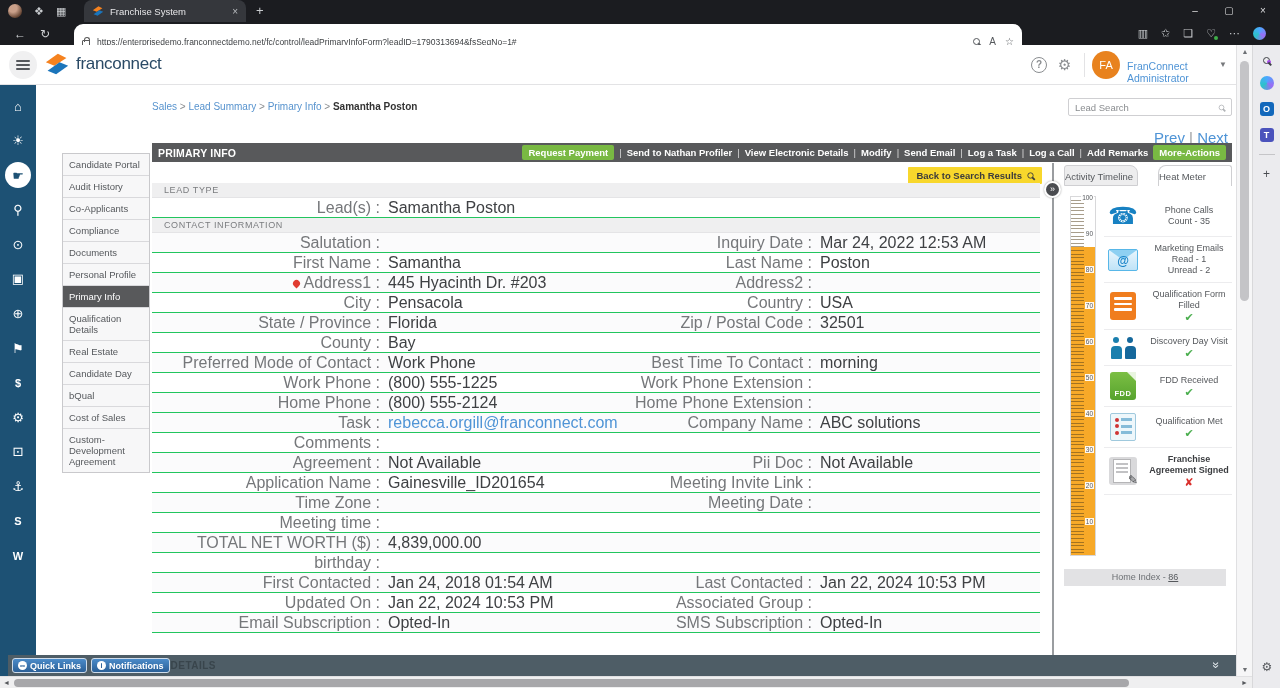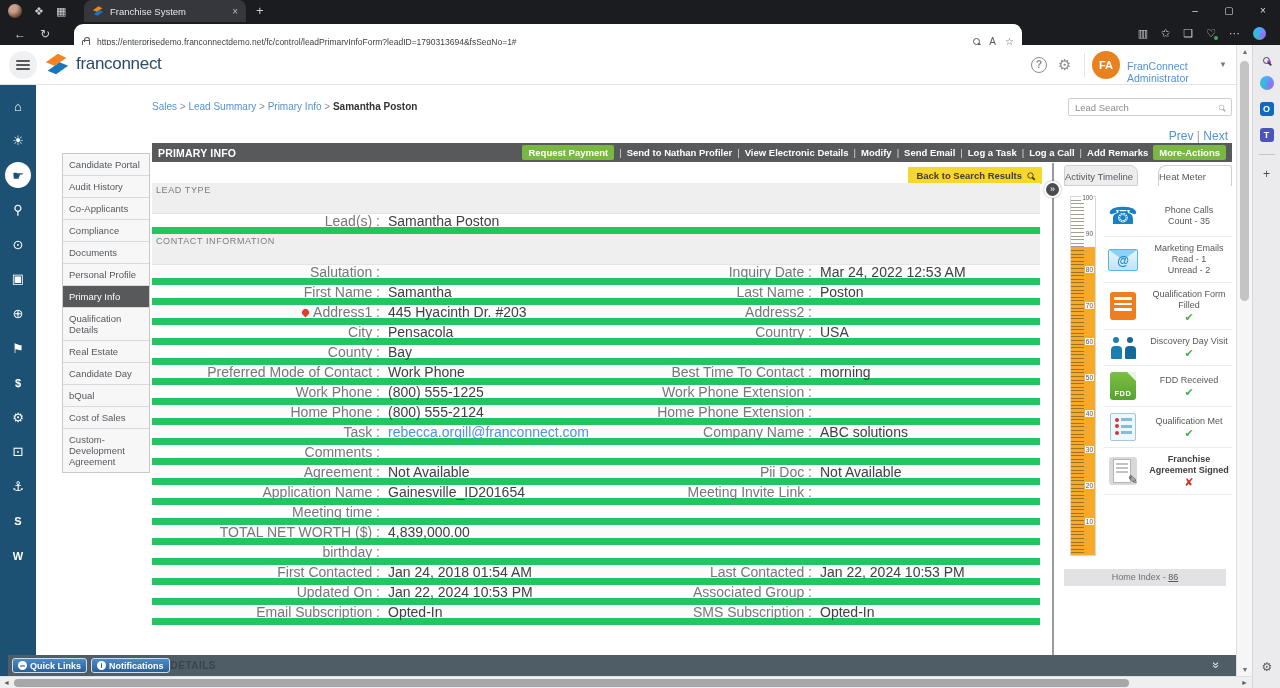--- a/index.html
+++ b/index.html
@@ -58,62 +58,62 @@
   .logo-word { font-size:17px; color:#2a4a66; margin-left:6px; letter-spacing:-0.3px; }
   .gsearch { position:absolute; left:237px; top:57px; width:294px; height:26px; border:1px solid #c9c9cc; border-radius:3px; display:flex; background:#fff; }
   .gs-scope { width:58px; border-right:1px solid #d9d9dc; font-size:10.5px; color:#444; display:flex; align-items:center; justify-content:center; gap:5px; }
   .gs-scope .chev { color:#8a8d90; font-size:7px; }
   .gs-input { flex:1; border:none; outline:none; font-size:10.5px; color:#444; padding:0 8px; font-family:inherit; }
   .gs-input::placeholder { color:#9a9da0; }
   .gs-btn { width:28px; border-left:1px solid #d9d9dc; display:flex; align-items:center; justify-content:center; color:#2f7fc1; }
   .help-circ { position:absolute; left:1031px; top:12px; width:16px; height:16px; border:1.6px solid #8a8d90; border-radius:50%; color:#8a8d90; font-size:10px; font-weight:bold; text-align:center; line-height:14px; }
   .hdr-gear { position:absolute; left:1058px; top:11px; font-size:15px; color:#8a8d90; }
   .hdr-div { position:absolute; left:1084px; top:8px; width:1px; height:24px; background:#e3e3e5; }
-  .fa-avatar { position:absolute; left:1092px; top:6px; width:28px; height:28px; border-radius:50%; background:#e8821e; color:#fff; font-size:11px; font-weight:bold; text-align:center; line-height:28px; }
+  .fa-avatar { position:absolute; left:1092px; top:6px; width:28px; height:28px; border-radius:50%; background:#e8821e; color:#fff; font-size:11px; font-weight:normal; text-align:center; line-height:28px; }
   .user-name { position:absolute; left:1127px; top:15px; font-size:10.5px; color:#4f94d6; }
   .user-chev { position:absolute; left:1219px; top:15px; font-size:8px; color:#77797c; }
 
   
   .rail { position:absolute; left:0; top:85px; width:36px; height:591px; background:#1d5174; display:flex; flex-direction:column; align-items:center; padding-top:8px; }
   .rail-ic { width:26px; height:26px; margin-bottom:8.6px; display:flex; align-items:center; justify-content:center; color:#fff; font-size:13px; border-radius:50%; }
   .rail-ic.active { background:#fff; color:#1d5174; }
   .rail-ic.letter { font-size:11px; font-weight:bold; }
 
   
   .content { position:absolute; left:36px; top:85px; width:1200px; height:570px; background:#fff; }
   .breadcrumb { position:absolute; left:116px; top:16px; font-size:10px; color:#8a8d90; }
   .breadcrumb a { color:#5793ce; text-decoration:none; }
   .breadcrumb .cur { color:#333; font-weight:bold; }
   .lead-search { position:absolute; left:1032px; top:13px; width:164px; height:18px; border:1px solid #cfcfd2; border-radius:2px; display:flex; align-items:center; padding:0 6px; background:#fff; }
   .lead-search input { border:none; outline:none; flex:1; font-size:9.5px; color:#555; font-family:inherit; }
   .lead-search input::placeholder { color:#8a8d90; }
   .lead-search .mag { color:#b0b3b6; transform:scale(.8); }
-  .pager { position:absolute; right:8px; top:44px; font-size:12px; color:#9a9da0; }
+  .pager { position:absolute; right:8px; top:44px; font-size:15px; color:#9a9da0; }
   .pager a { color:#4f94d6; text-decoration:none; }
 
   
   .menu { position:absolute; left:26px; top:68px; width:88px; border:1px solid #c9c9cc; background:#f7f7f8; }
   .mitem { font-size:9.5px; color:#55585c; padding:5px 6px; border-bottom:1px solid #d9d9dc; line-height:11px; }
   .mitem:last-child { border-bottom:none; }
   .mitem.active { background:#58595b; color:#fff; }
 
   
   .toolbar { position:absolute; left:116px; top:58px; width:1080px; height:19px; background:#58595b; display:flex; align-items:center; padding:0 6px; }
   .tb-title { color:#fff; font-weight:bold; font-size:10.5px; flex:1; letter-spacing:.2px; }
   .actions { display:flex; align-items:center; gap:5px; }
   .act-btn { background:#79b943; color:#fff; font-size:9.5px; font-weight:bold; padding:2px 6px; border-radius:2px; white-space:nowrap; }
   .act-link { color:#fff; font-size:9.5px; font-weight:bold; white-space:nowrap; }
   .act-sep { color:#d8d8d8; font-size:9.5px; }
   .backbtn { position:absolute; right:194px; top:82px; height:17px; background:#f8d72c; color:#3c3c3c; font-size:9.5px; font-weight:bold; display:flex; align-items:center; gap:5px; padding:0 8px; border-radius:1px; }
   .backbtn .mag { color:#3c3c3c; transform:scale(.9); }
 
   
   .form { position:absolute; left:116px; top:98px; width:888px; }
-  .section-bar { height:31px; background:#efeff0; color:#7a7c7f; font-size:9px; letter-spacing:.6px; line-height:15px; padding-left:4px; border-bottom:1px solid #e4e4e6; }
-  .frow { height:20px; display:flex; align-items:center; border-bottom:7px solid #22c55e; font-size:14px; }
+  .section-bar { height:15px; background:#efeff0; color:#7a7c7f; font-size:9px; letter-spacing:.6px; line-height:15px; padding-left:12px; border-bottom:1px solid #e4e4e6; }
+  .frow { height:20px; display:flex; align-items:center; border-bottom:1px solid #22c55e; font-size:16px; }
   .frow.alt { background:#fbfbfc; }
   .fl-label { width:228px; text-align:right; color:#75777a; }
   .fl-value { width:214px; padding-left:8px; color:#3f4144; white-space:nowrap; }
   .fr-label { width:218px; text-align:right; color:#75777a; }
   .fr-value { flex:1; padding-left:8px; color:#3f4144; white-space:nowrap; }
   .fl-value a, .fr-value a { color:#4f94d6; text-decoration:none; }
   .pin { display:inline-block; width:7px; height:7px; background:#e03c31; border-radius:50% 50% 50% 0; transform:rotate(-45deg); margin-right:4px; position:relative; top:-1px; }
 
   
   .divider { position:absolute; left:1016px; top:78px; width:2px; height:492px; background:#9a9da0; }
@@ -337,20 +337,26 @@
           <span class="fl-value">445 Hyacinth Dr. #203</span>
           <span class="fr-label">Address2 :</span>
           <span class="fr-value"></span>
         </div>
         <div class="frow">
           <span class="fl-label">City :</span>
           <span class="fl-value">Pensacola</span>
           <span class="fr-label">Country :</span>
           <span class="fr-value">USA</span>
         </div>
+        <div class="frow alt">
+          <span class="fl-label">State / Province :</span>
+          <span class="fl-value">Florida</span>
+          <span class="fr-label">Zip / Postal Code :</span>
+          <span class="fr-value">32501</span>
+        </div>
         <div class="frow">
           <span class="fl-label">County :</span>
           <span class="fl-value">Bay</span>
           <span class="fr-label"></span>
           <span class="fr-value"></span>
         </div>
         <div class="frow alt">
           <span class="fl-label">Preferred Mode of Contact :</span>
           <span class="fl-value">Work Phone</span>
           <span class="fr-label">Best Time To Contact :</span>
@@ -383,20 +389,26 @@
         <div class="frow alt">
           <span class="fl-label">Agreement :</span>
           <span class="fl-value">Not Available</span>
           <span class="fr-label">Pii Doc :</span>
           <span class="fr-value">Not Available</span>
         </div>
         <div class="frow">
           <span class="fl-label">Application Name :</span>
           <span class="fl-value">Gainesville_ID201654</span>
           <span class="fr-label">Meeting Invite Link :</span>
+          <span class="fr-value"></span>
+        </div>
+        <div class="frow alt">
+          <span class="fl-label">Time Zone :</span>
+          <span class="fl-value"></span>
+          <span class="fr-label">Meeting Date :</span>
           <span class="fr-value"></span>
         </div>
         <div class="frow">
           <span class="fl-label">Meeting time :</span>
           <span class="fl-value"></span>
           <span class="fr-label"></span>
           <span class="fr-value"></span>
         </div>
         <div class="frow alt">
           <span class="fl-label">TOTAL NET WORTH ($) :</span>

